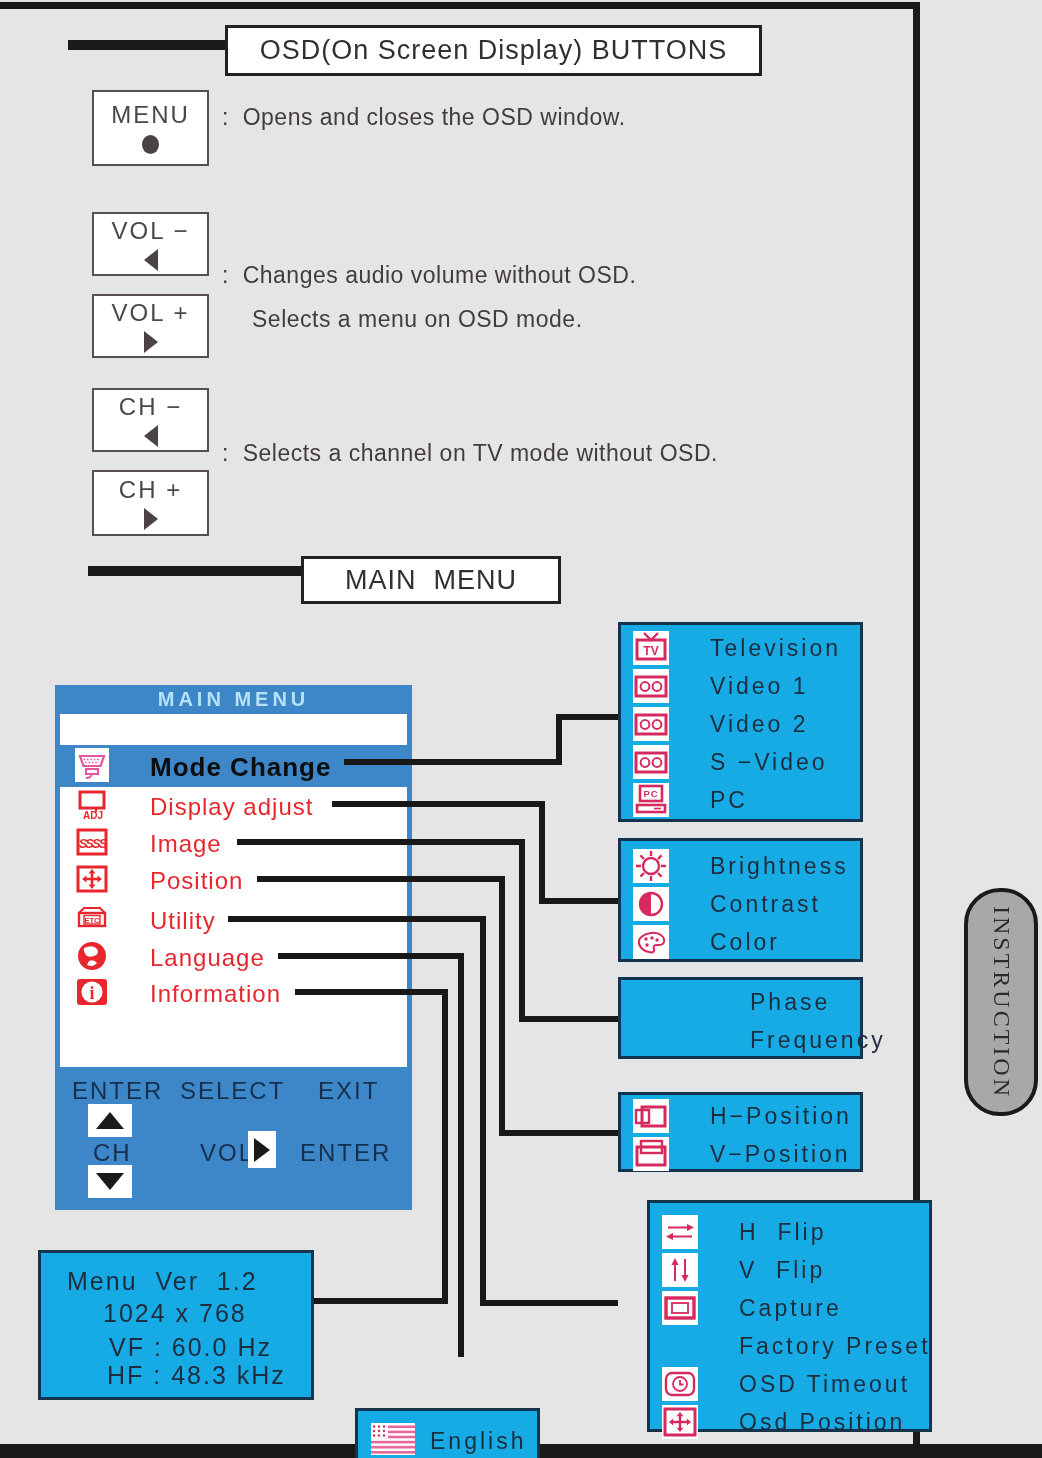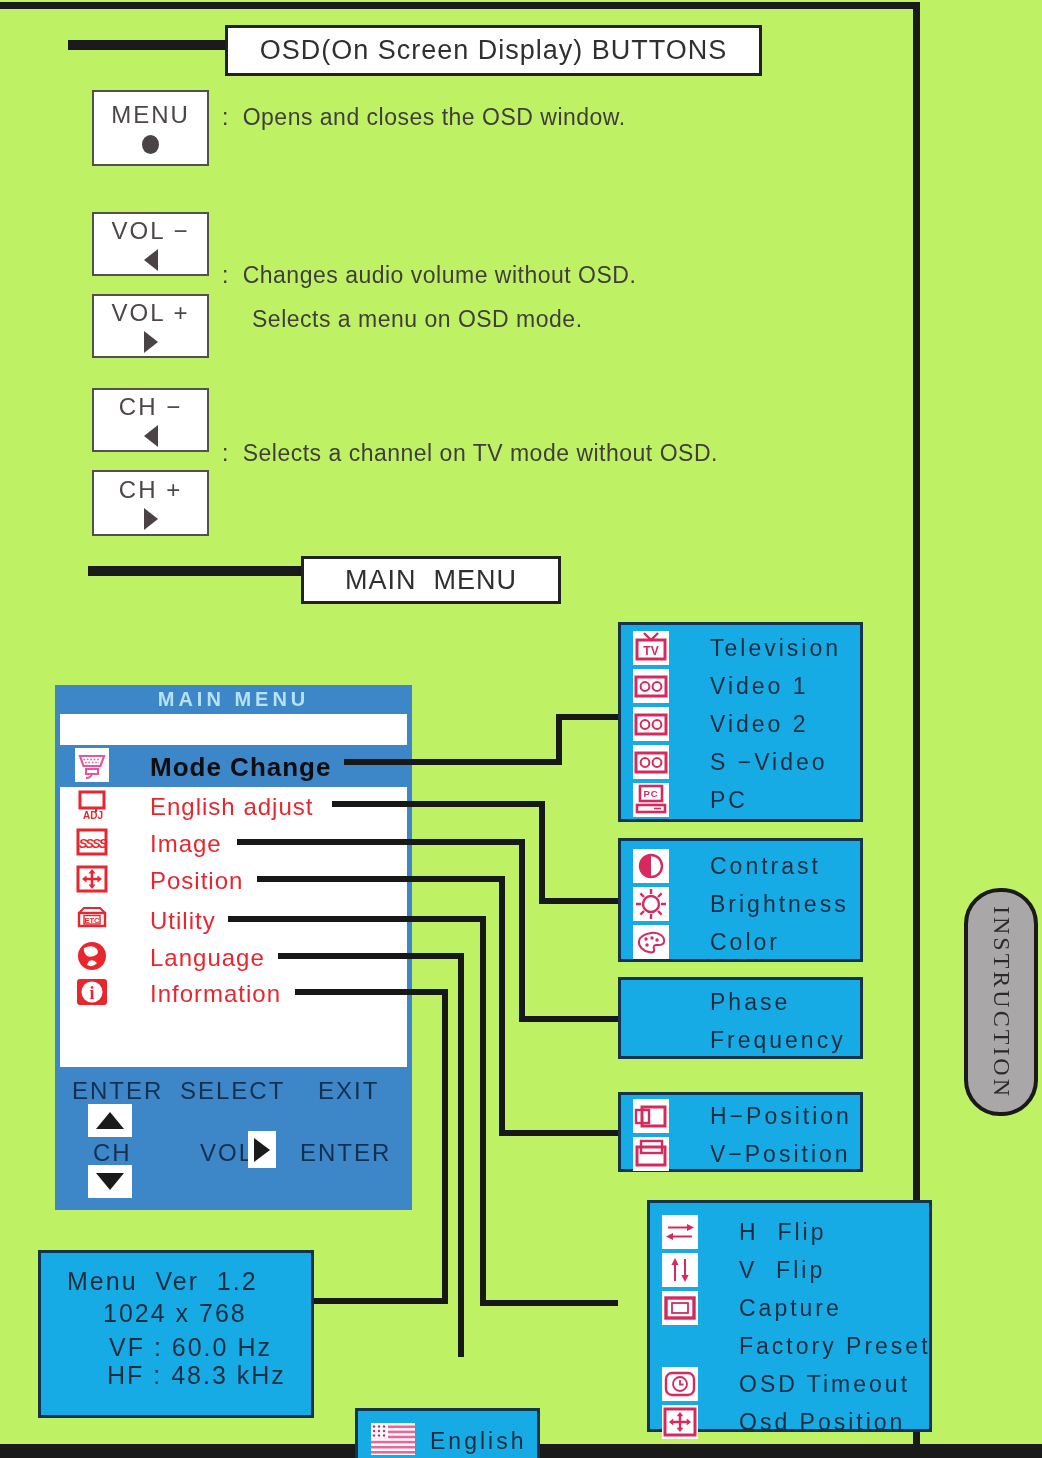--- a/index.html
+++ b/index.html
@@ -1,16 +1,16 @@
 <!DOCTYPE html>
 <html><head>
 <meta charset="utf-8">
 <style>
   html,body{margin:0;padding:0;background:#fff;}
-  #page{position:relative;width:1042px;height:1458px;background:#bef264;
+  #page{position:relative;width:1042px;height:1458px;background:#e5e5e5;
         font-family:"Liberation Sans",sans-serif;overflow:hidden;}
   .abs{position:absolute;}
   .blk{position:absolute;background:#1a1a1a;}
   .conn{position:absolute;background:#181818;}
   .titlebox{position:absolute;border:3px solid #222;background:#fff;
             display:flex;align-items:center;justify-content:center;
             font-size:27px;color:#303030;letter-spacing:1px;white-space:pre;}
   .btn{position:absolute;border:2px solid #55504f;background:#fff;
        display:flex;flex-direction:column;align-items:center;justify-content:center;
        color:#4c4649;font-size:24px;letter-spacing:2px;white-space:pre;}
@@ -115,21 +115,21 @@
     </div>
     <div class="mlabel sel" style="top:67px;">Mode Change</div>
 
     <div class="micon" style="top:103px;">
       <svg width="34" height="34" viewBox="0 0 34 34">
         <rect x="5" y="4" width="24" height="16" fill="none" stroke="#e8262e" stroke-width="3"></rect>
         <path d="M21 20 v4" stroke="#e8262e" stroke-width="2"></path>
         <text x="18" y="31" font-size="10" font-weight="bold" fill="#e8262e" text-anchor="middle" font-family="Liberation Sans,sans-serif">ADJ</text>
       </svg>
     </div>
-    <div class="mlabel" style="top:108px;">English adjust</div>
+    <div class="mlabel" style="top:108px;">Display adjust</div>
 
     <div class="micon" style="top:140px;">
       <svg width="34" height="34" viewBox="0 0 34 34">
         <rect x="3" y="5" width="28" height="24" fill="none" stroke="#e8262e" stroke-width="3"></rect>
         <text x="17" y="22.5" font-size="13" font-style="italic" font-weight="bold" fill="#e8262e" text-anchor="middle" letter-spacing="-2" font-family="Liberation Sans,sans-serif">SSSS</text>
       </svg>
     </div>
     <div class="mlabel" style="top:145px;">Image</div>
 
     <div class="micon" style="top:177px;">
@@ -266,50 +266,50 @@
         </svg>
       </span>
       <span class="clabel">PC</span>
     </div>
   </div>
 
   <div class="cyanbox" style="left:618px;top:838px;width:245px;height:124px;padding-top:6px;">
     <div class="crow">
       <span class="cicn">
         <svg width="34" height="34" viewBox="0 0 34 34">
+          <circle cx="17" cy="17" r="8" fill="none" stroke="#d62a5f" stroke-width="2.4"></circle>
+          <path d="M17 2 v5 M17 27 v5 M2 17 h5 M27 17 h5 M6.4 6.4 l3.6 3.6 M24 24 l3.6 3.6 M27.6 6.4 l-3.6 3.6 M10 24 l-3.6 3.6" stroke="#d62a5f" stroke-width="2.4"></path>
+        </svg>
+      </span>
+      <span class="clabel">Brightness</span>
+    </div>
+    <div class="crow">
+      <span class="cicn">
+        <svg width="34" height="34" viewBox="0 0 34 34">
           <circle cx="17" cy="17" r="11" fill="none" stroke="#d62a5f" stroke-width="2.4"></circle>
           <path d="M17 6 a11 11 0 0 0 0 22 z" fill="#d62a5f"></path>
         </svg>
       </span>
       <span class="clabel">Contrast</span>
-    </div>
-    <div class="crow">
-      <span class="cicn">
-        <svg width="34" height="34" viewBox="0 0 34 34">
-          <circle cx="17" cy="17" r="8" fill="none" stroke="#d62a5f" stroke-width="2.4"></circle>
-          <path d="M17 2 v5 M17 27 v5 M2 17 h5 M27 17 h5 M6.4 6.4 l3.6 3.6 M24 24 l3.6 3.6 M27.6 6.4 l-3.6 3.6 M10 24 l-3.6 3.6" stroke="#d62a5f" stroke-width="2.4"></path>
-        </svg>
-      </span>
-      <span class="clabel">Brightness</span>
     </div>
     <div class="crow">
       <span class="cicn">
         <svg width="34" height="34" viewBox="0 0 34 34">
           <path d="M17 8 c9 -1 14 4 13 9 c-1 4 -5 3 -8 3 c-2 0 -3 2 -2 4 c1 3 -2 4 -5 3 c-6 -1 -11 -6 -10 -11 c1 -5 6 -7 12 -8 z" fill="none" stroke="#d62a5f" stroke-width="2"></path>
           <circle cx="12" cy="14" r="1.7" fill="#d62a5f"></circle>
             <circle cx="18" cy="13" r="1.7" fill="#d62a5f"></circle>
           <circle cx="23" cy="15" r="1.7" fill="#d62a5f"></circle>
             <circle cx="13" cy="20" r="1.7" fill="#d62a5f"></circle>
         </svg>
       </span>
       <span class="clabel">Color</span>
     </div>
   </div>
 
-  <div class="cyanbox" style="left:618px;top:977px;width:245px;height:82px;padding-top:3px;">
+  <div class="cyanbox" style="left:618px;top:977px;width:245px;height:82px;padding-top:3px;padding-left:40px;">
     <div class="crow">
       <span class="cspace"></span>
       <span class="clabel">Phase</span>
     </div>
     <div class="crow">
       <span class="cspace"></span>
       <span class="clabel">Frequency</span>
     </div>
   </div>
 
@@ -385,21 +385,21 @@
         <svg width="34" height="32" viewBox="0 0 34 32">
           <rect x="2" y="3" width="30" height="26" fill="none" stroke="#d62a5f" stroke-width="3"></rect>
           <path d="M17 9 v14 M9 16 h16" stroke="#d62a5f" stroke-width="2.4"></path>
           <path d="M17 6 l-3.4 4.2 h6.8 z M17 26 l-3.4 -4.2 h6.8 z M6 16 l4.2 -3.4 v6.8 z M28 16 l-4.2 -3.4 v6.8 z" fill="#d62a5f"></path>
         </svg>
       </span>
       <span class="clabel">Osd Position</span>
     </div>
   </div>
 
-  <div class="cyanbox" style="left:38px;top:1250px;width:276px;height:168px;">
+  <div class="cyanbox" style="left:38px;top:1250px;width:276px;height:150px;">
     <div class="iline" style="left:26px;top:14px;">Menu  Ver  1.2</div>
     <div class="iline" style="left:62px;top:46px;">1024 x 768</div>
     <div class="iline" style="left:68px;top:80px;">VF : 60.0 Hz</div>
     <div class="iline" style="left:66px;top:108px;">HF : 48.3 kHz</div>
   </div>
 
   <div class="cyanbox" style="left:355px;top:1408px;width:185px;height:62px;">
     <div class="abs" style="left:13px;top:12px;width:44px;height:32px;background:#fff;">
       <svg width="44" height="32" viewBox="0 0 44 32">
         <rect x="0" y="0" width="44" height="32" fill="#fff"></rect>

